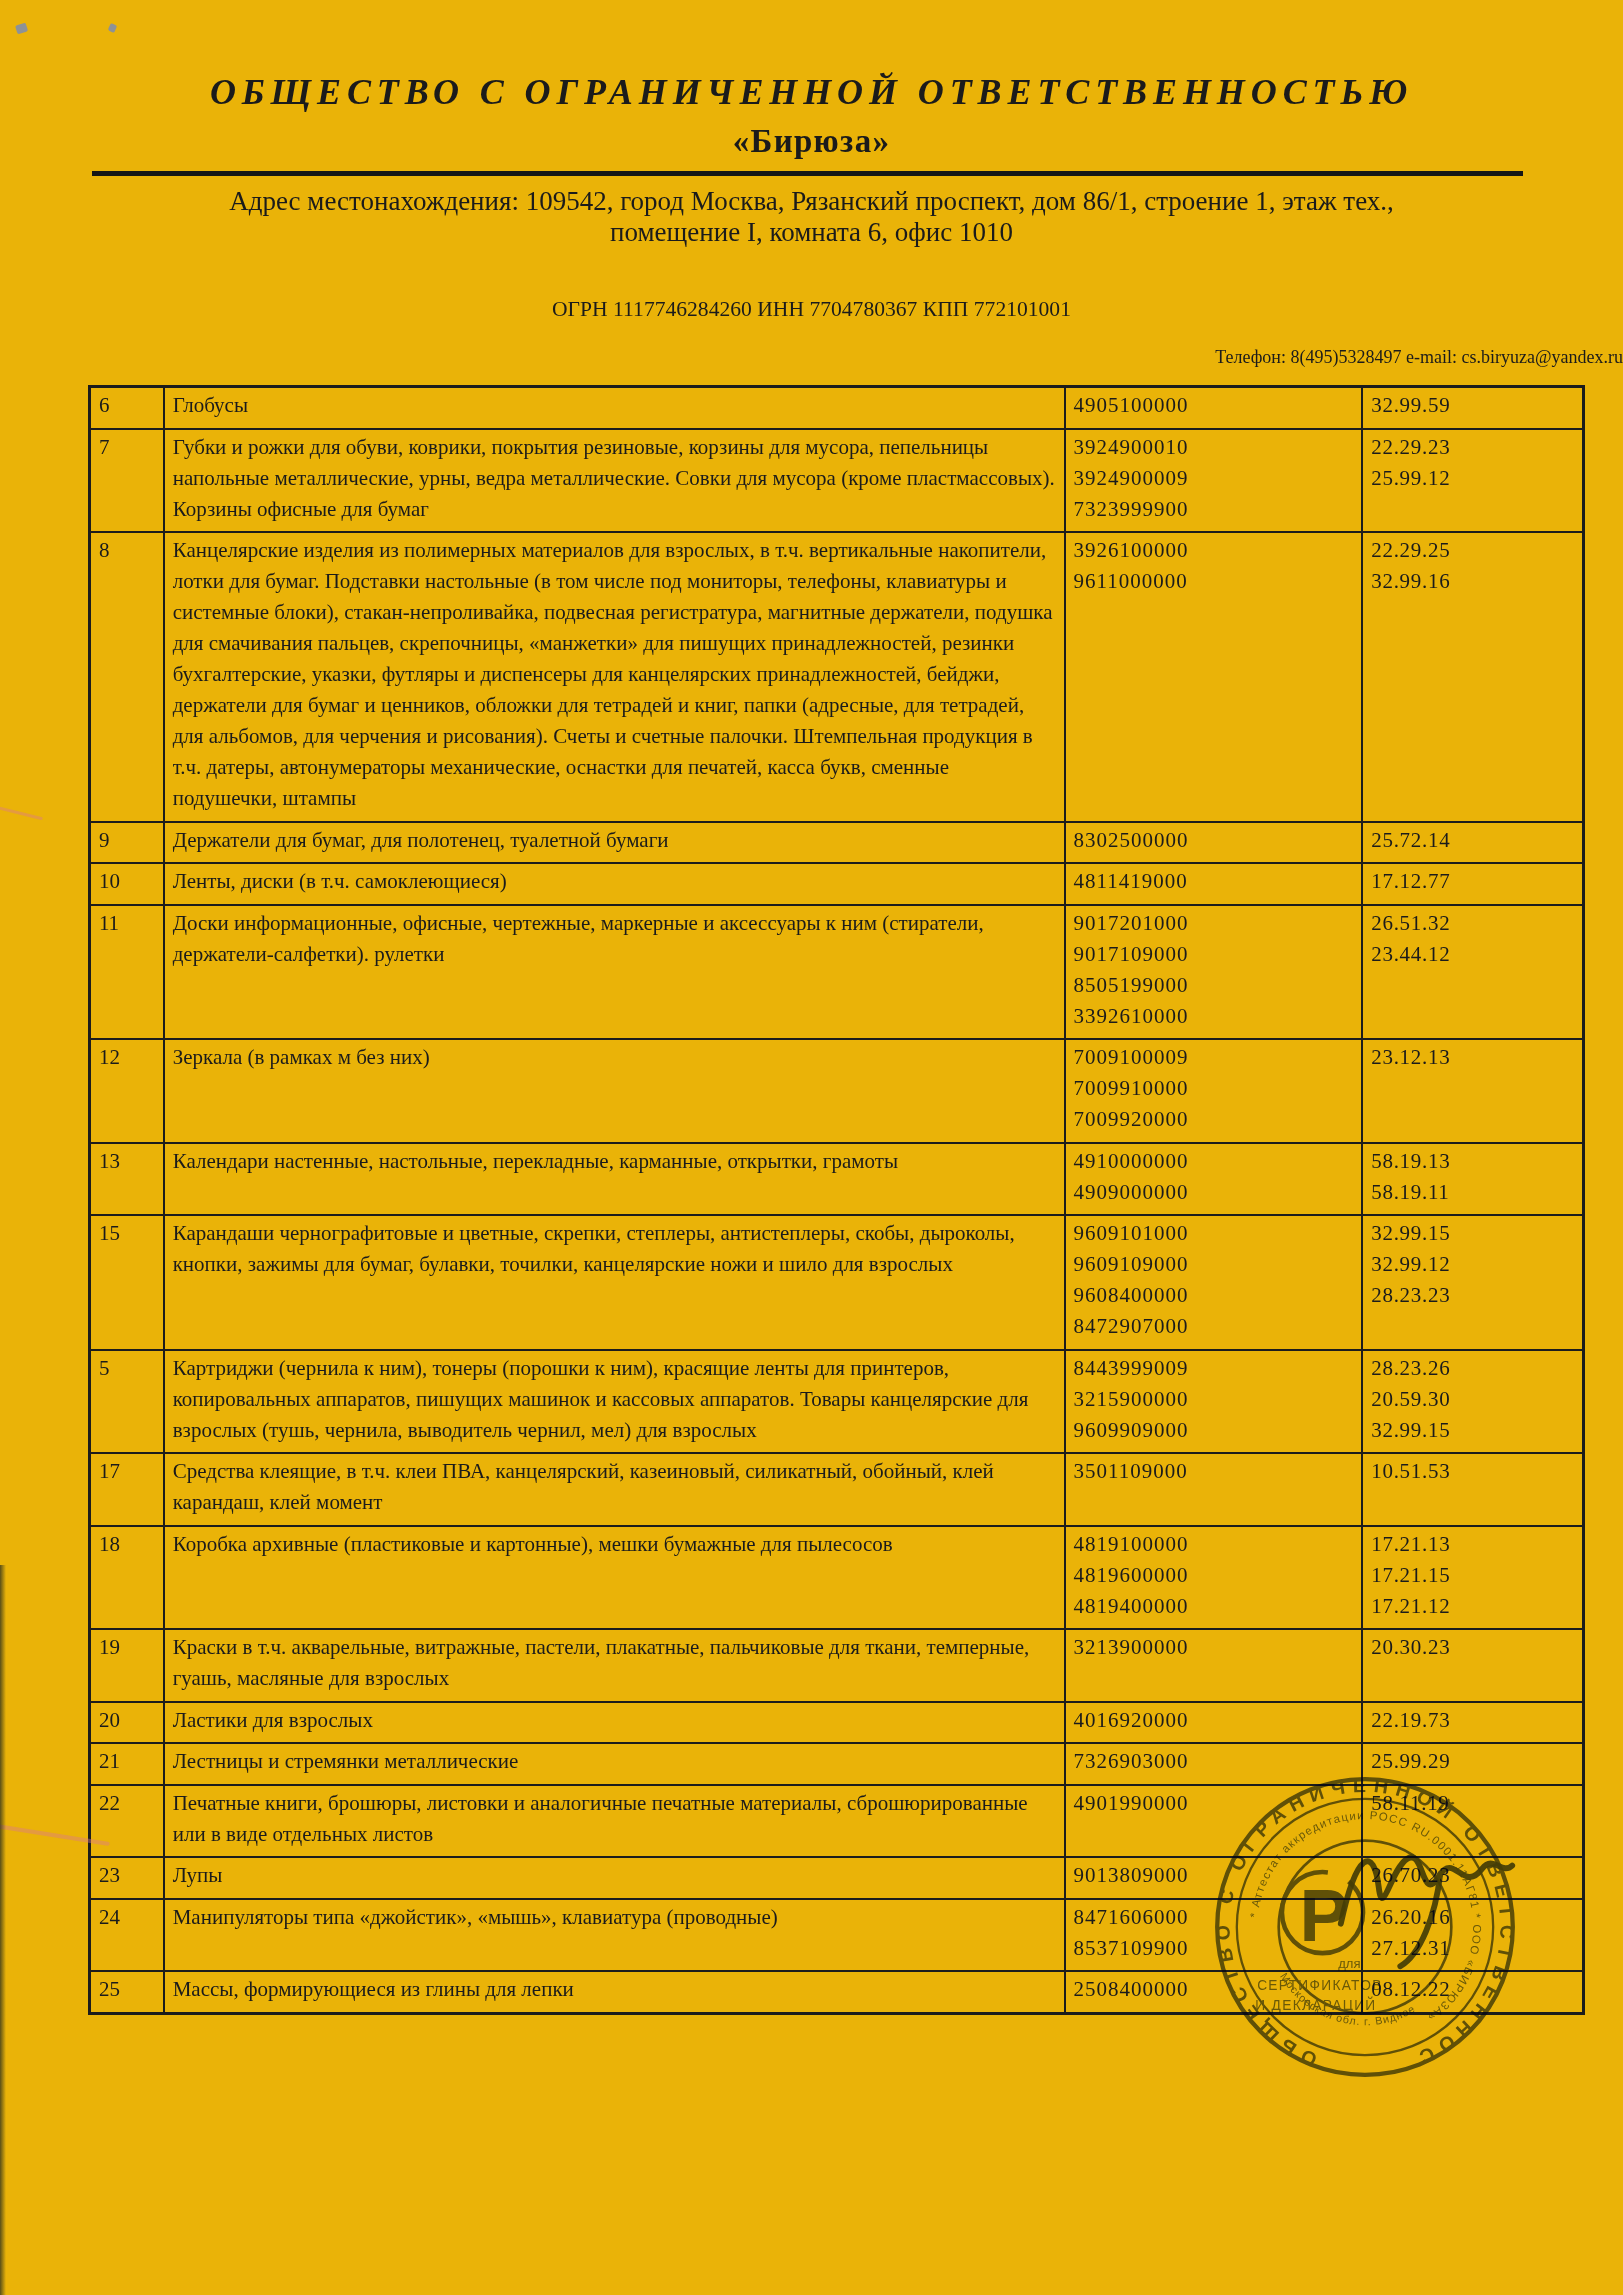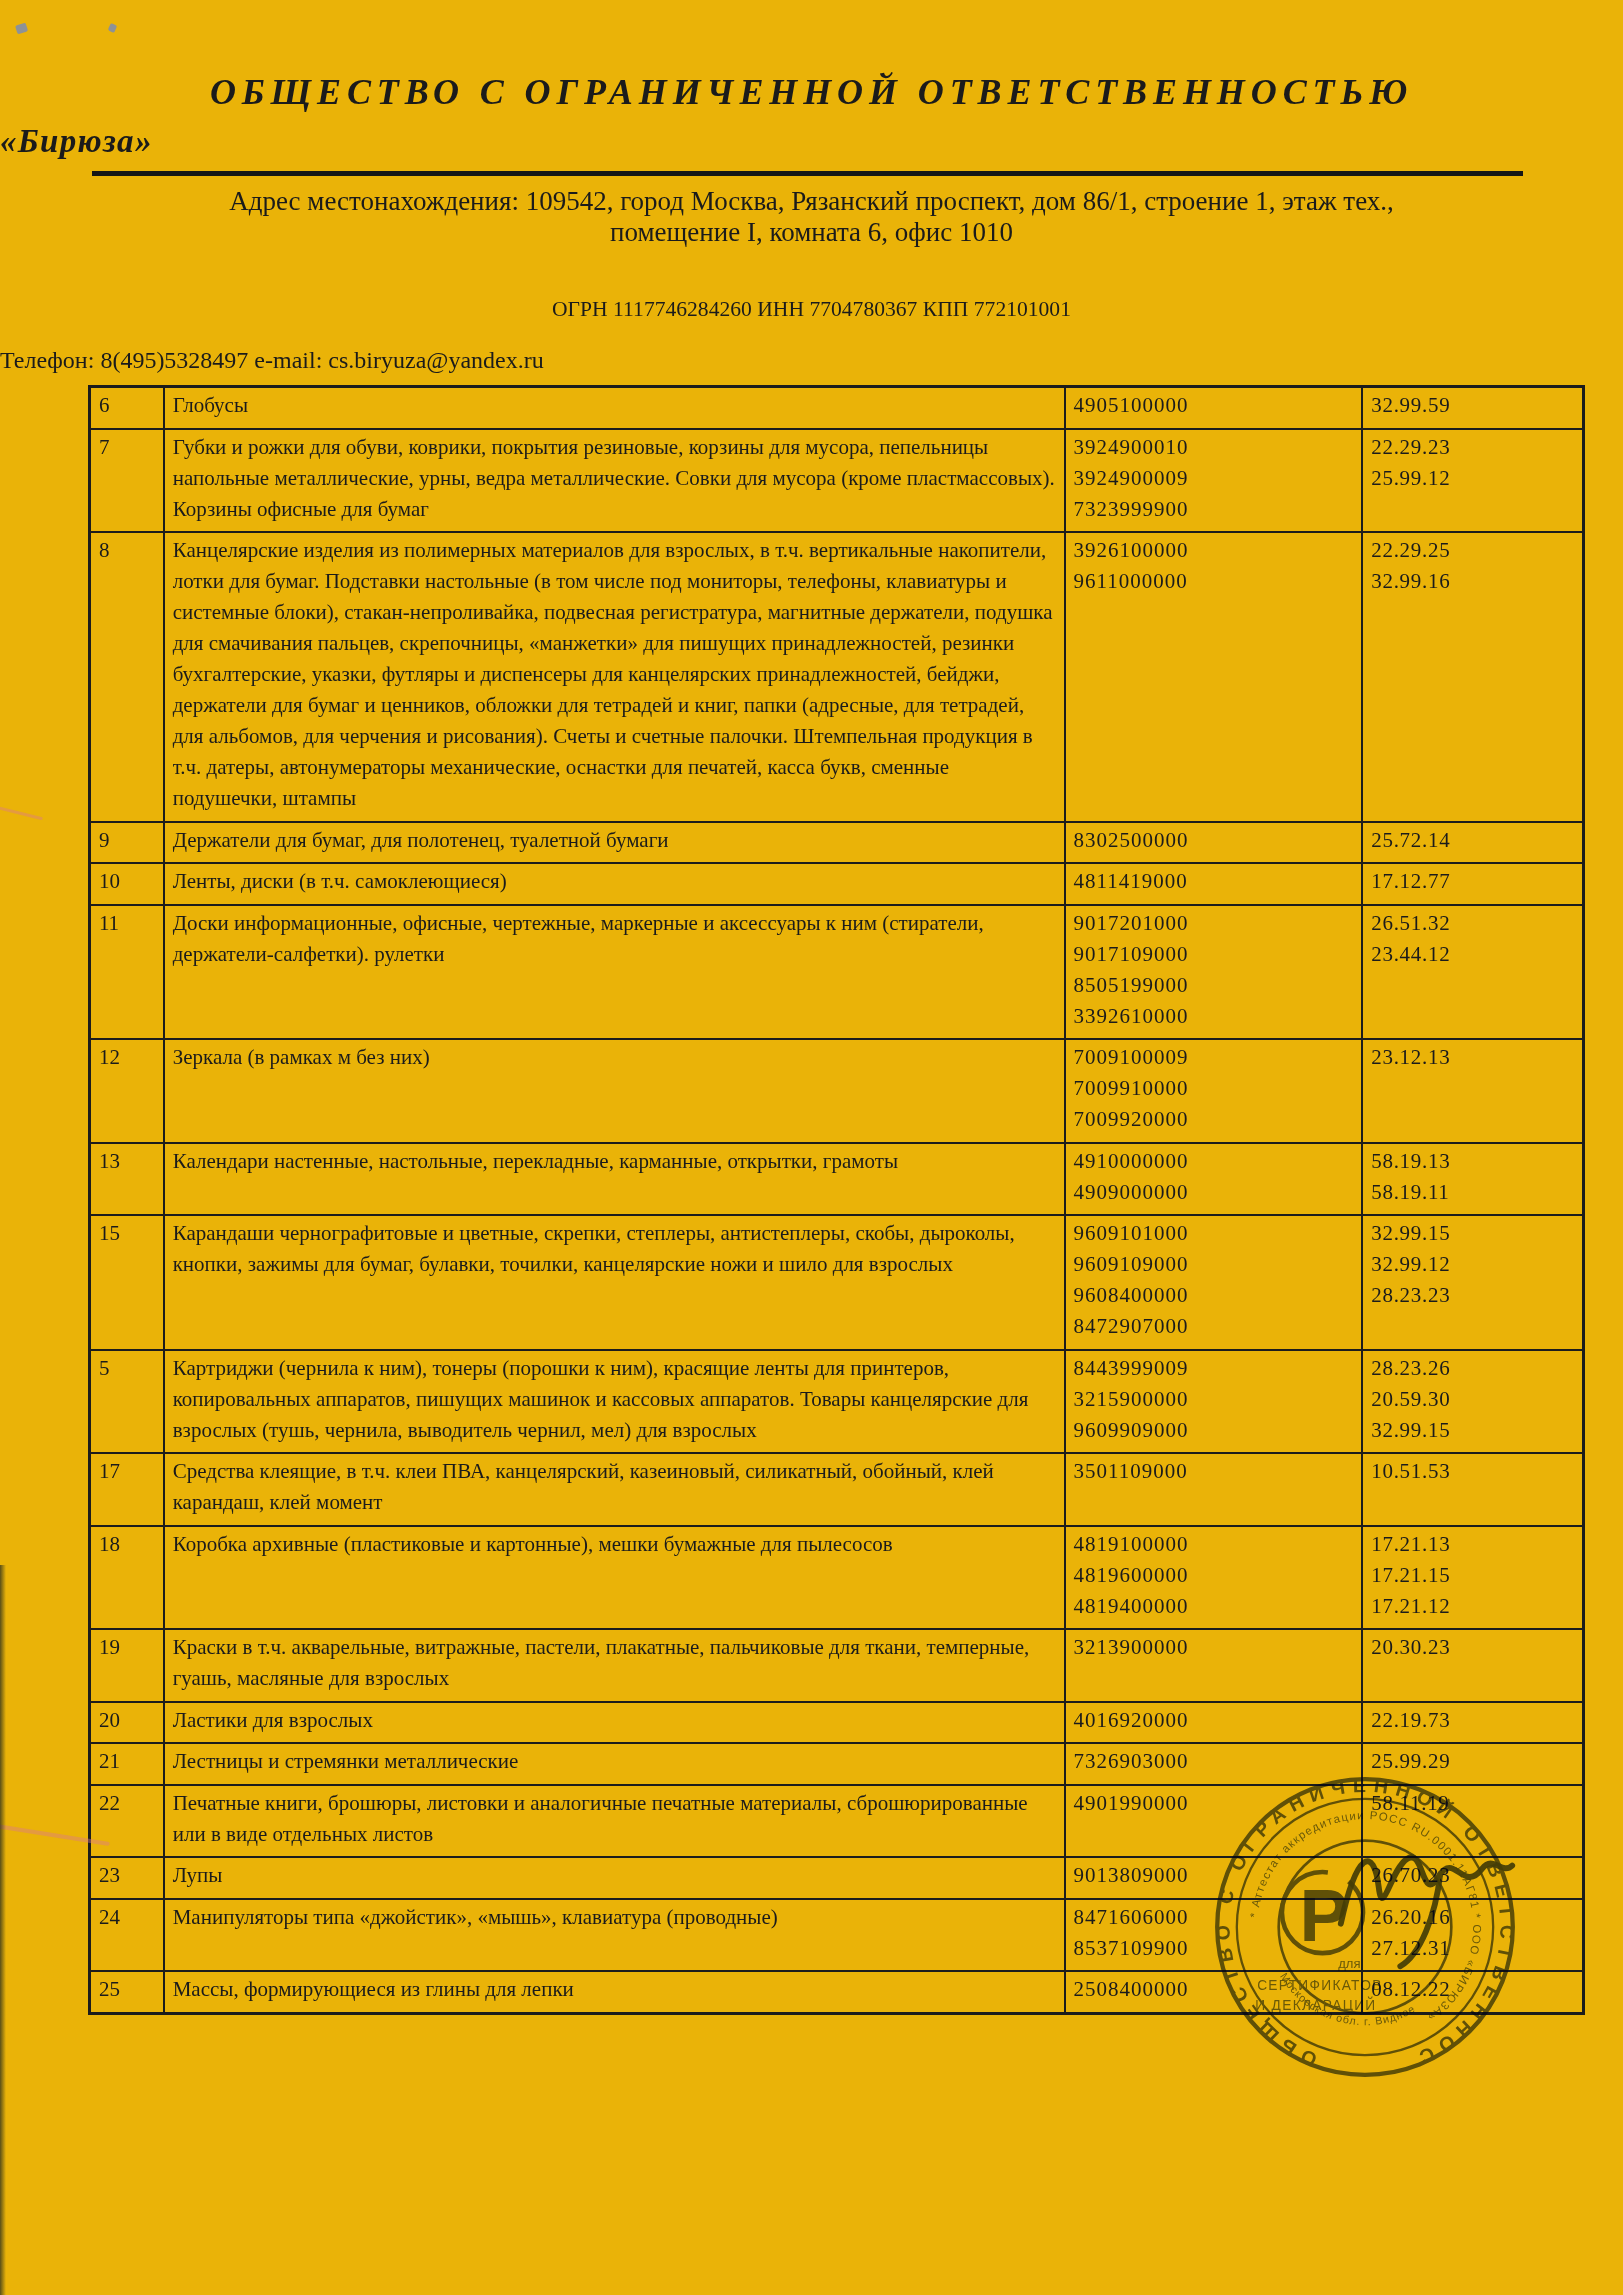--- a/index.html
+++ b/index.html
@@ -14,39 +14,39 @@
   
   .org-type{
     position:absolute;top:71px;left:0;width:100%;
     text-align:center;
     font-style:italic;font-weight:700;
     font-size:36px;letter-spacing:5.9px;
     white-space:nowrap;
   }
   .org-name{
     position:absolute;top:123px;left:0;width:100%;
-    text-align:left;
-    font-style:italic;font-weight:700;
+    text-align:center;
+    font-weight:700;
     font-size:33px;letter-spacing:1.3px;
   }
   .rule{
     position:absolute;top:171px;left:92px;width:1431px;height:4.6px;
     background:#161616;
   }
   .addr-block{
     position:absolute;top:186px;left:0;width:100%;
     text-align:center;font-size:27px;line-height:31px;
   }
   .reg-line{
     position:absolute;top:297px;left:0;width:100%;
     text-align:center;font-size:21.6px;
   }
   .contact-line{
     position:absolute;top:347px;left:0;width:100%;
-    text-align:left;font-size:24px;
+    text-align:right;font-size:18px;
   }
   
   table.products{
     position:absolute;top:385px;left:88px;
     width:1425px;
     border-collapse:collapse;table-layout:fixed;
     border:3.3px solid #1c1c1c;
   }
   table.products td{
     border:2px solid #1c1c1c;

